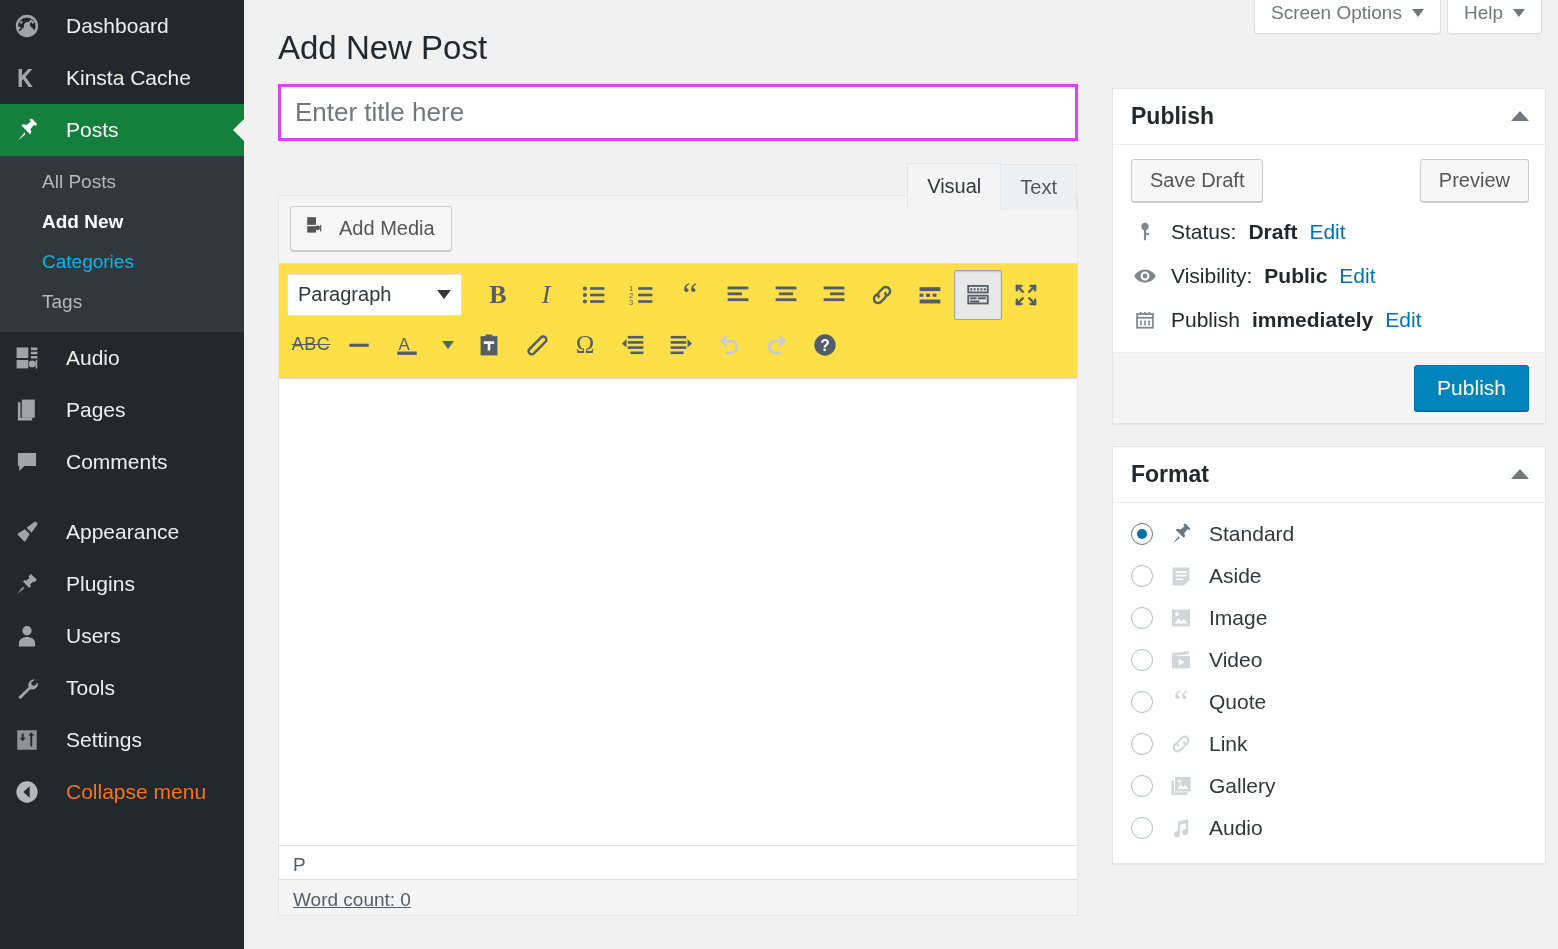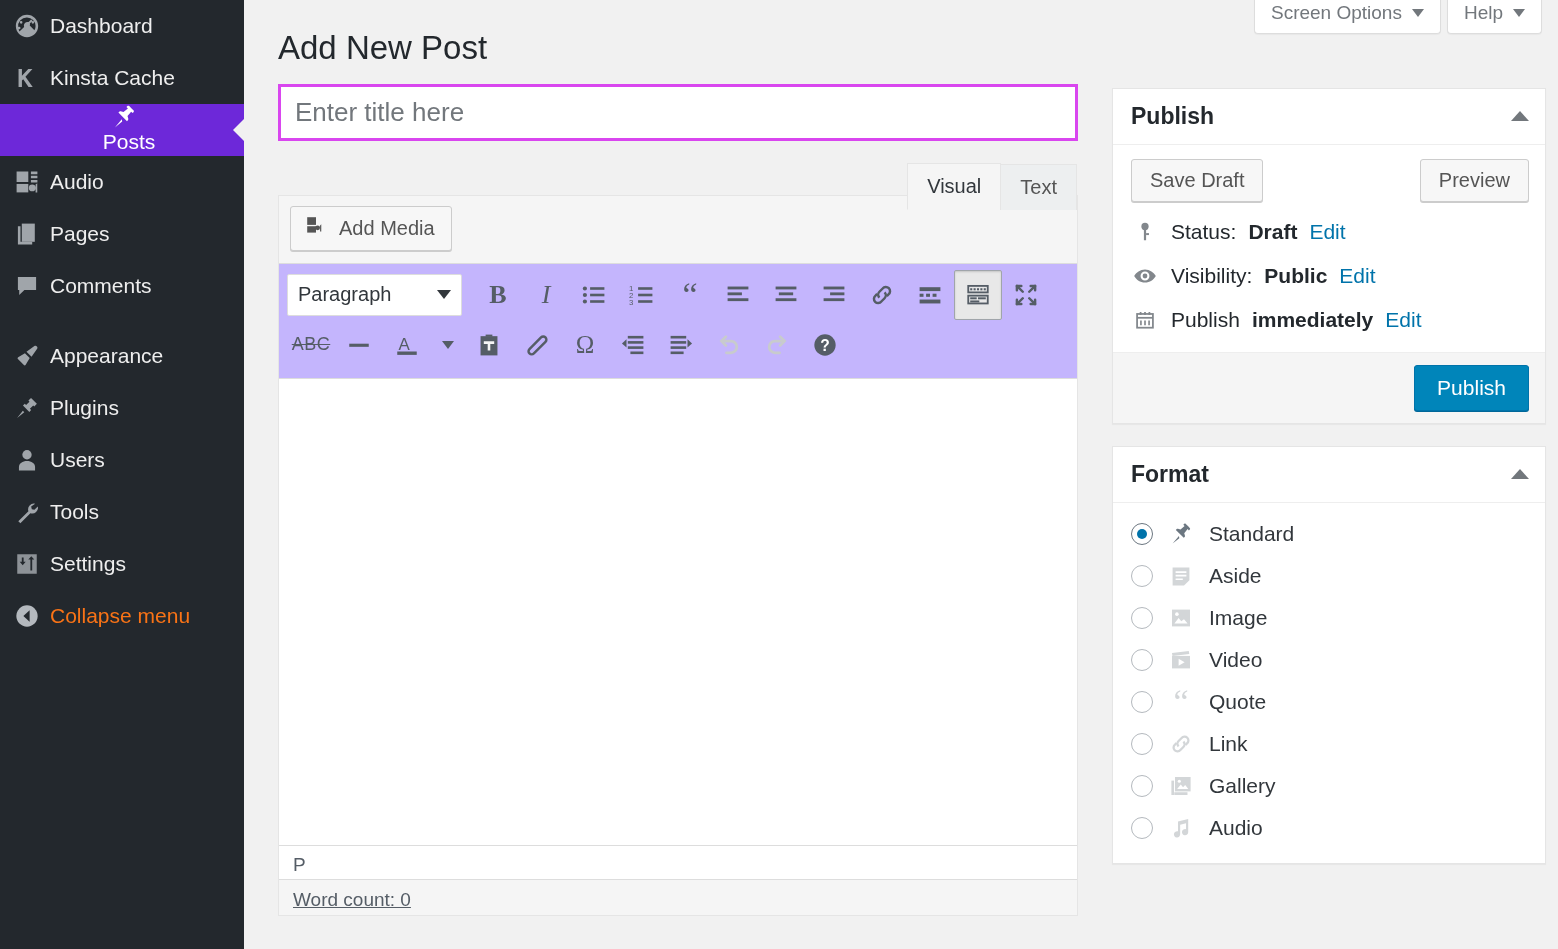--- a/index.html
+++ b/index.html
@@ -22,23 +22,23 @@
     display: flex; align-items: center;
     height: 52px; padding-left: 14px;
     font-size: 21px; color: #eeeeee; cursor: pointer;
     position: relative;
   }
   .menu-item .mi-icon {
     width: 36px; min-width: 36px; display: flex;
     align-items: center; justify-content: flex-start;
     color: #a0a5aa;
   }
-  .menu-item .mi-label { margin-left: 0; white-space: nowrap; }
+  .menu-item .mi-label { margin-left: 16px; white-space: nowrap; }
   .menu-item.active {
-    background: #6d28d9; color: #fff; flex-direction: column;
+    background: #15803d; color: #fff;
   }
   .menu-item.active .mi-icon { color: #fff; }
   .menu-item.active::after {
     content: ""; position: absolute; right: -1px; top: 50%;
     transform: translateY(-50%);
     border-style: solid; border-width: 12px 12px 12px 0;
     border-color: transparent #f1f1f1 transparent transparent;
   }
   .menu-item.dim { color: #f97316; }
   .menu-item.dim .mi-icon { color: #b4b9be; }
@@ -122,21 +122,21 @@
   }
   .ed-tab {
     font-size: 20px; padding: 11px 19px 11px 19px;
     border: 1px solid #e5e5e5; border-bottom: none;
     background: #edeff0; color: #555; cursor: pointer;
     margin-left: -1px;
   }
   .ed-tab.active { background: #f5f5f5; color: #32373c; border-bottom: 1px solid #f5f5f5; }
 
   #toolbar {
-    background: #c4b5fd; border-top: 1px solid #ddd;
+    background: #fde047; border-top: 1px solid #ddd;
     padding: 6px 8px 8px 8px;
   }
   .tb-row { display: flex; align-items: center; gap: 0px; }
   .tb-btn {
     width: 48px; height: 50px;
     display: flex; align-items: center; justify-content: center;
     cursor: pointer; color: #555d66; border: 1px solid transparent;
     border-radius: 2px;
   }
   .tb-btn.pressed { background: #e8e8e8; border-color: #a0a5aa; box-shadow: inset 0 1px 2px rgba(0,0,0,.15); }
@@ -258,20 +258,26 @@
 
   <div class="menu-item active">
     <span class="mi-icon">
       <svg width="26" height="26" viewBox="0 0 20 20" fill="currentColor">
           <path d="M16.2 3.8L14 1.6c-.4-.4-1-.4-1.4 0l-.7.7 1.1 1.1-3.4 2.8-2.1-.6c-.4-.1-.8 0-1.1.3l-.7.7 6.6 6.6.7-.7c.3-.3.4-.7.3-1.1l-.6-2.1 2.8-3.4 1.1 1.1.7-.7c.4-.4.4-1 0-1.4zM8.3 11.7L3 18l5.6-4.5z"></path>
         </svg>
     </span>
     <span class="mi-label">Posts</span>
   </div>
 
+  <div class="submenu">
+    <div class="submenu-item">All Posts</div>
+    <div class="submenu-item current">Add New</div>
+    <div class="submenu-item hover">Categories</div>
+    <div class="submenu-item">Tags</div>
+  </div>
 
   <div class="menu-item">
     <span class="mi-icon">
       <svg width="26" height="26" viewBox="0 0 20 20" fill="currentColor">
           <path d="M2 2h9v8H2zM13 2h5v2h-5zM13 5.2h5v2h-5zM13 8.4h5v2h-5zM14 12a2.6 2.6 0 100 5.2A2.6 2.6 0 0014 12zm2.6 0V18h1.3v-7z"></path>
           <path d="M2 11.5h9V18H2z"></path>
         </svg>
     </span>
     <span class="mi-label">Audio</span>
   </div>

